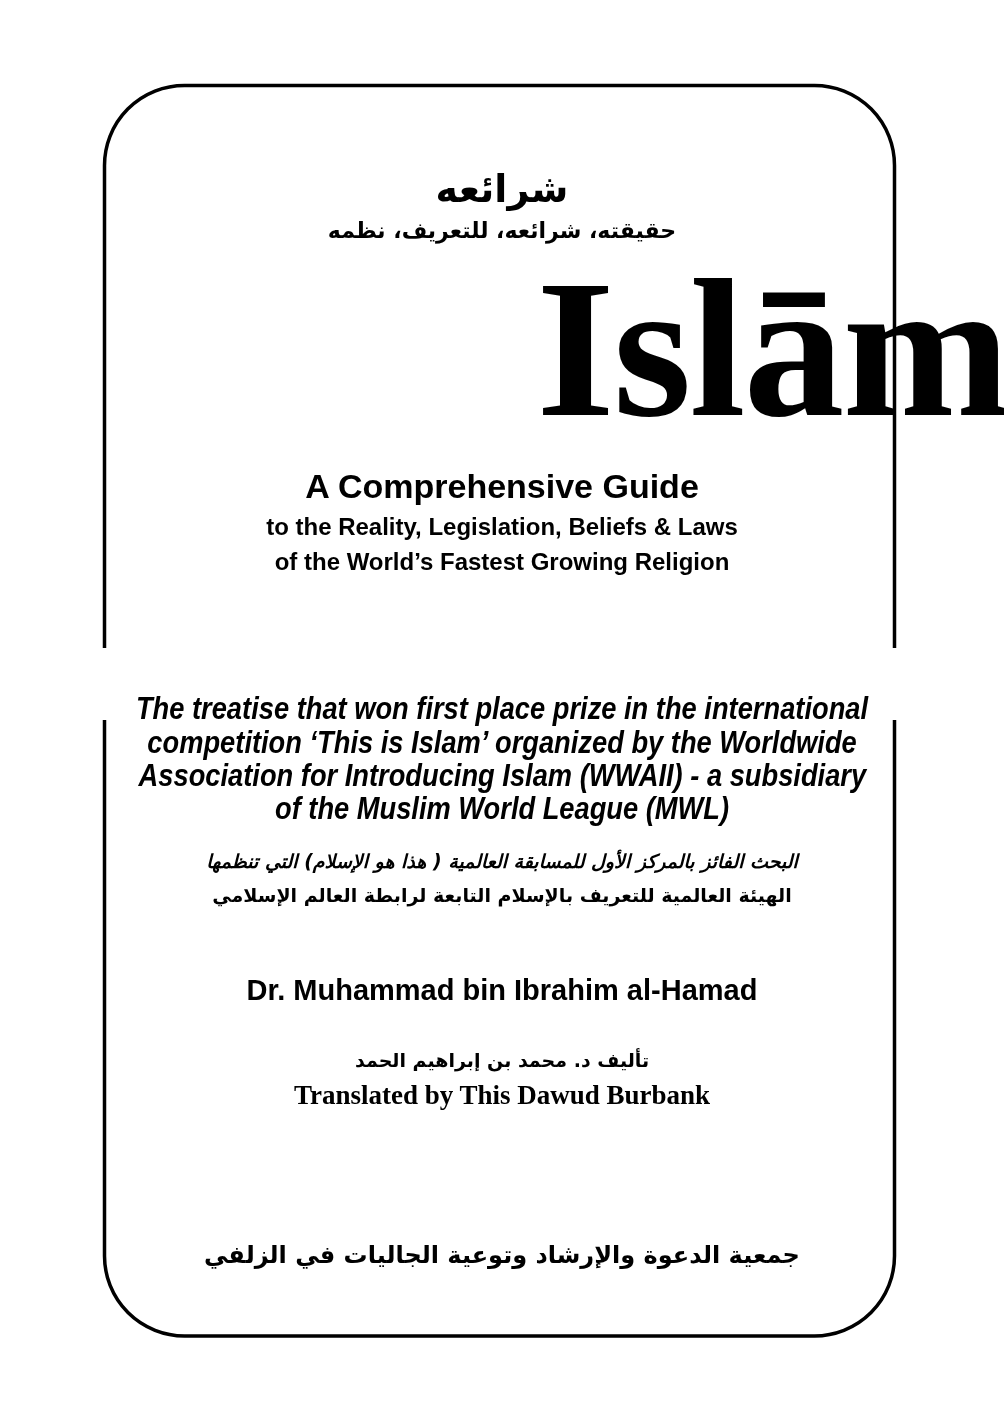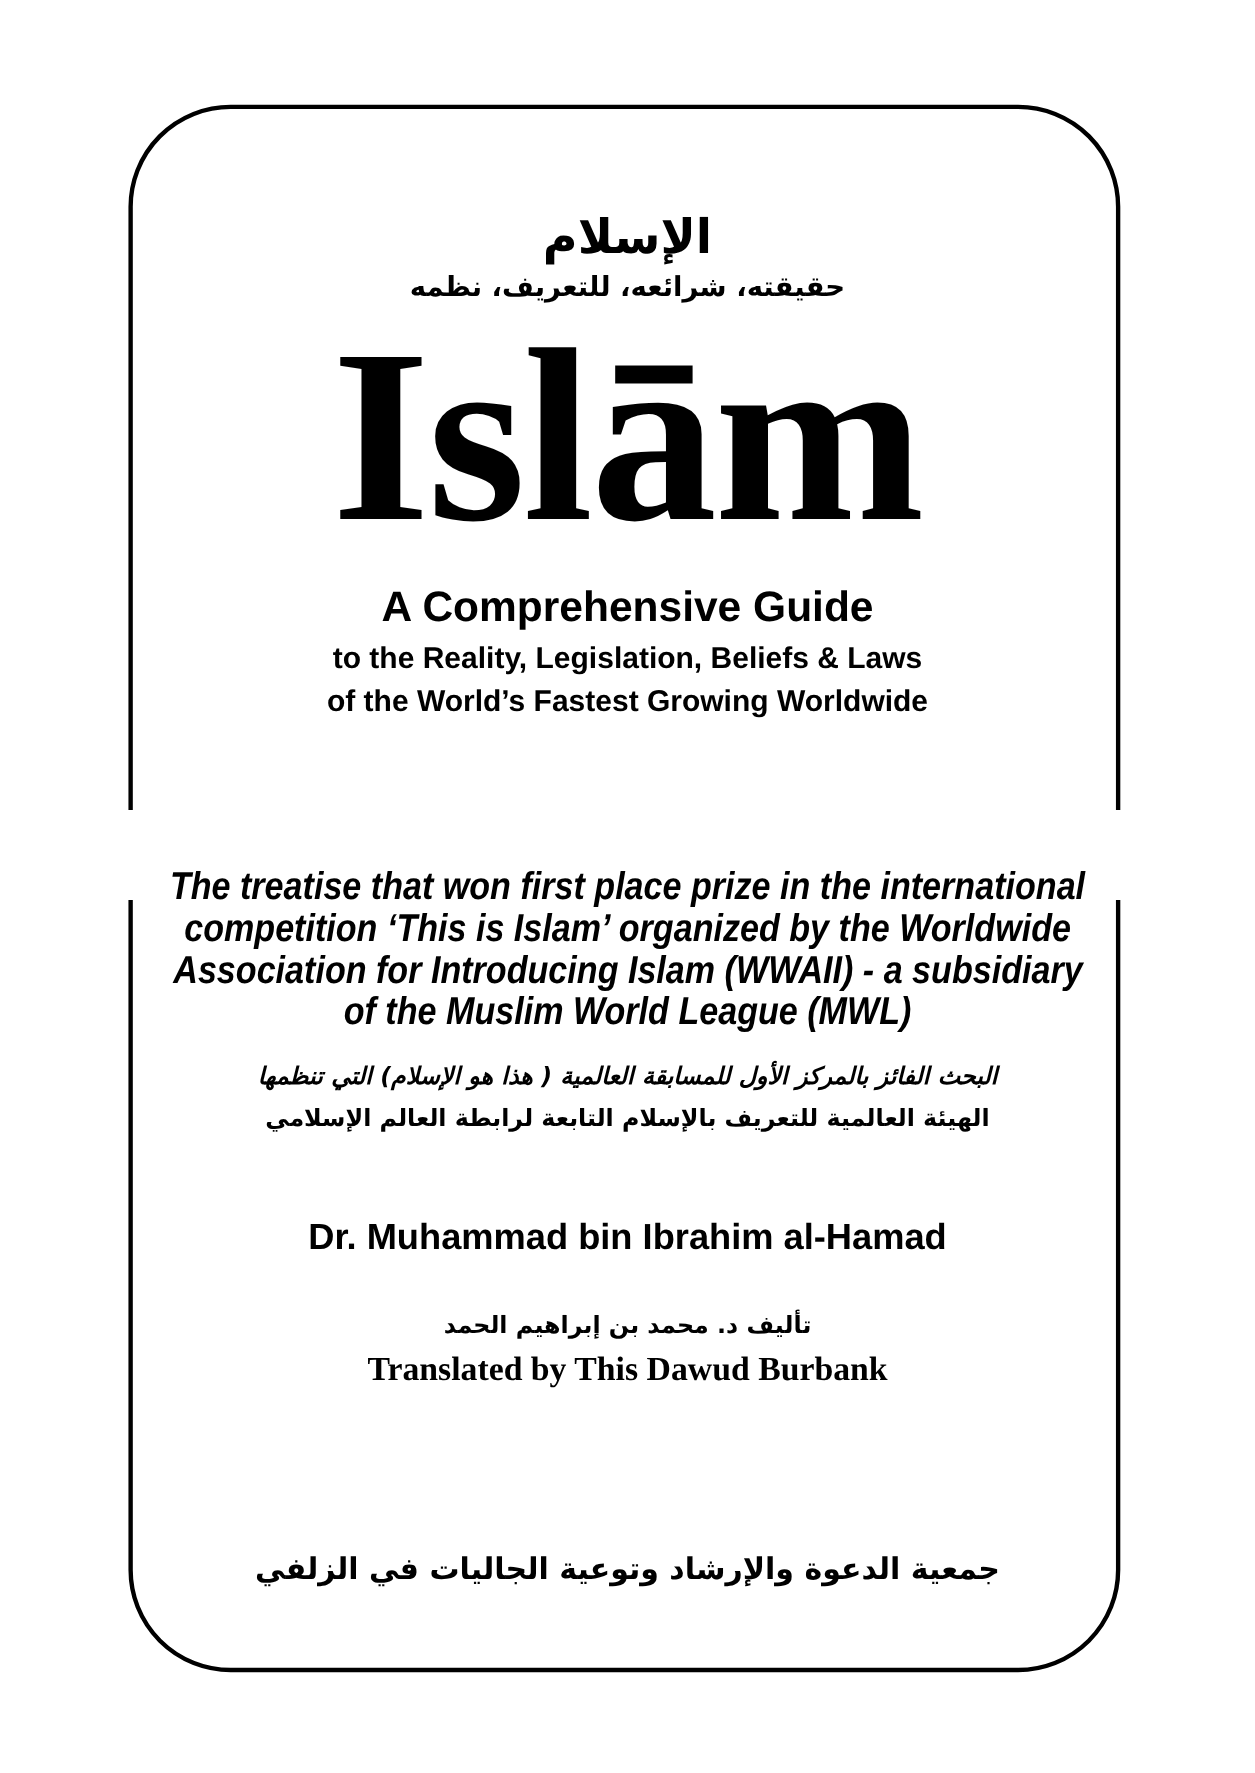--- a/index.html
+++ b/index.html
@@ -43,20 +43,21 @@
     top: 220px;
     font-size: 22px;
   }
   .main-title {
     top: 250px;
     font-family: "Liberation Serif", serif;
     font-weight: bold;
     font-size: 198px;
     letter-spacing: -2px;
     line-height: 1;
+    text-align: right;
   }
   .main-title span {
     display: inline-block;
     transform: scaleX(1.02);
   }
   .guide-title {
     top: 469px;
     font-family: "Liberation Sans", sans-serif;
     font-weight: bold;
     font-size: 34px;
@@ -112,28 +113,28 @@
   }
 </style>
 </head>
 <body>
 
 <svg class="frame" width="1004" height="1418" viewBox="0 0 1004 1418" xmlns="http://www.w3.org/2000/svg">
   <path d="M 104.5 648 L 104.5 166 A 80 80 0 0 1 184.5 85.5 L 814.5 85.5 A 80 80 0 0 1 894.5 166 L 894.5 648" fill="none" stroke="#000000" stroke-width="3.5"></path>
   <path d="M 104.5 720 L 104.5 1256 A 80 80 0 0 0 184.5 1336 L 814.5 1336 A 80 80 0 0 0 894.5 1256 L 894.5 720" fill="none" stroke="#000000" stroke-width="3.5"></path>
 </svg>
 
-<div class="line ar ar-title">الإسلام</div>
+<div class="line ar ar-title">شرائعه</div>
 <div class="line ar ar-sub">حقيقته، شرائعه، للتعريف، نظمه</div>
 
 <div class="line main-title"><span>Islām</span></div>
 
 <div class="line guide-title">A Comprehensive Guide</div>
 <div class="line guide-sub">to the Reality, Legislation, Beliefs &amp; Laws</div>
-<div class="line guide-sub guide-sub2">of the World’s Fastest Growing Worldwide</div>
+<div class="line guide-sub guide-sub2">of the World’s Fastest Growing Religion</div>
 
 <div class="line italic it1"><span>The treatise that won first place prize in the international</span></div>
 <div class="line italic it2"><span>competition ‘This is Islam’ organized by the Worldwide</span></div>
 <div class="line italic it3"><span>Association for Introducing Islam (WWAII) - a subsidiary</span></div>
 <div class="line italic it4"><span>of the Muslim World League (MWL)</span></div>
 
 <div class="line ar ar-para ar-p1">البحث الفائز بالمركز الأول للمسابقة العالمية ( هذا هو الإسلام) التي تنظمها</div>
 <div class="line ar ar-para ar-p2">الهيئة العالمية للتعريف بالإسلام التابعة لرابطة العالم الإسلامي</div>
 
 <div class="line author">Dr. Muhammad bin Ibrahim al-Hamad</div>

